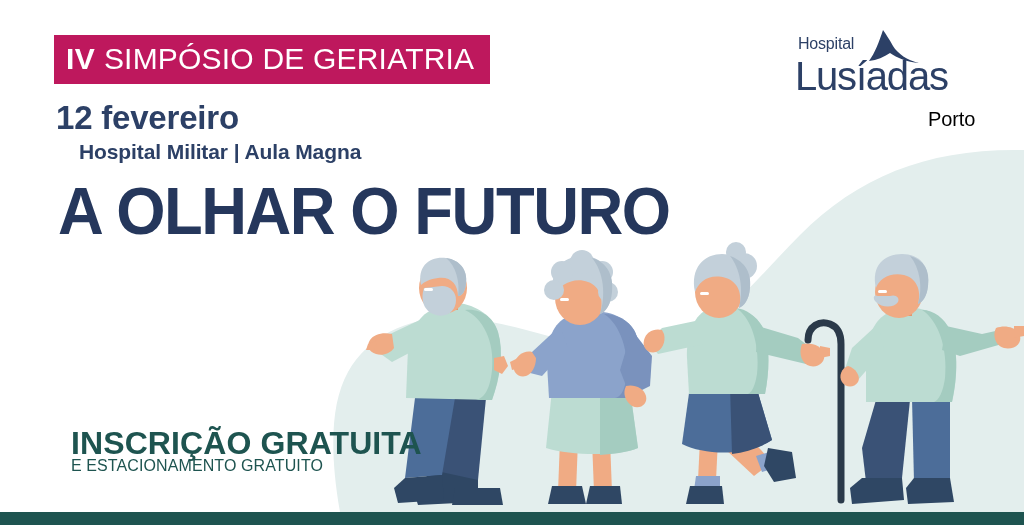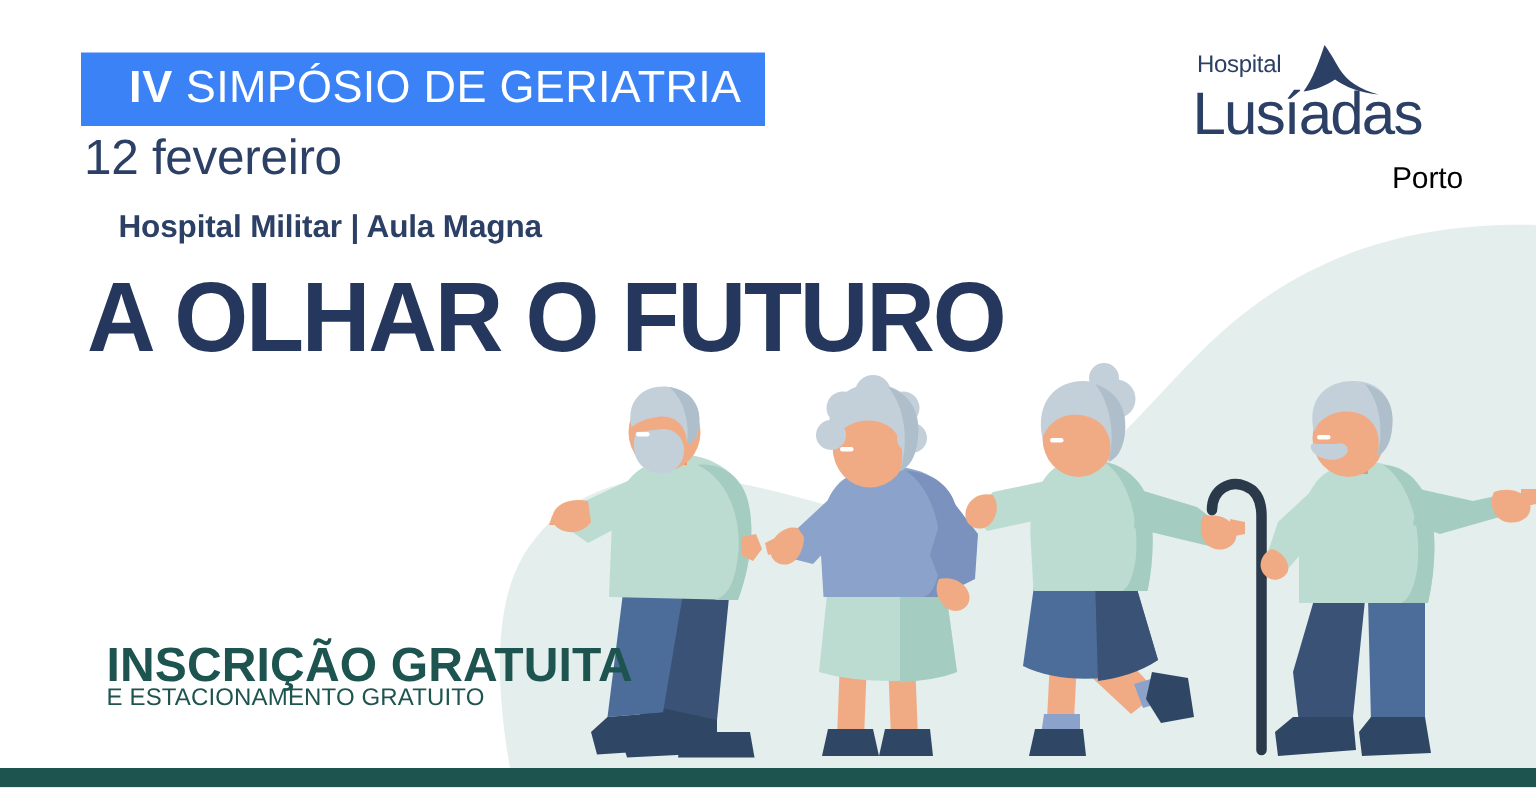--- a/index.html
+++ b/index.html
@@ -24,41 +24,41 @@
     width: 1024px;
     height: 525px;
     display: block;
   }
 
   
   .title-bar {
     position: absolute;
     left: 54px;
     top: 35px;
-    background: #3b82f6;
+    background: #be185d;
     color: #ffffff;
-    padding: 9px 16px 10px 32px;
+    padding: 9px 16px 10px 12px;
     font-size: 30px;
     line-height: 1;
     letter-spacing: 0.2px;
     white-space: nowrap;
     font-weight: 400;
   }
   .title-bar .roman {
     font-weight: 700;
     letter-spacing: 0.5px;
   }
 
   .date-line {
     position: absolute;
     left: 56px;
-    top: 87px;
+    top: 100px;
     color: #2c4066;
     font-size: 33px;
-    font-weight: 400;
+    font-weight: 700;
     line-height: 1.08;
     letter-spacing: -0.2px;
     white-space: nowrap;
   }
   .venue-line {
     position: absolute;
     left: 56px;
     top: 140px;
     color: #2c4066;
     font-size: 21px;

